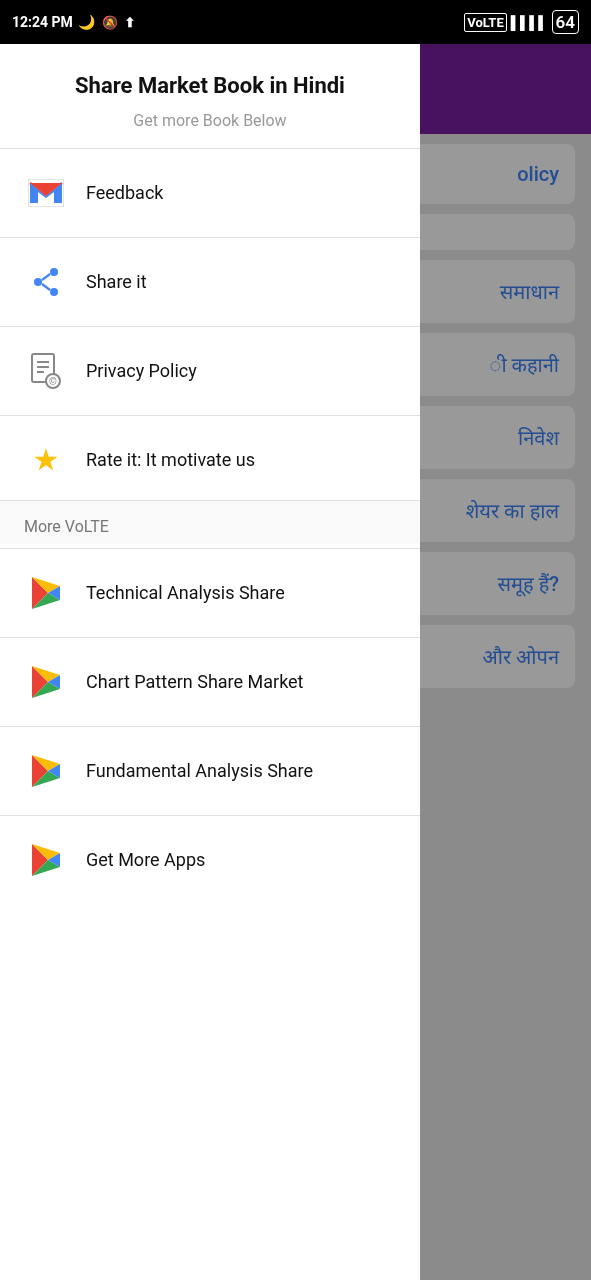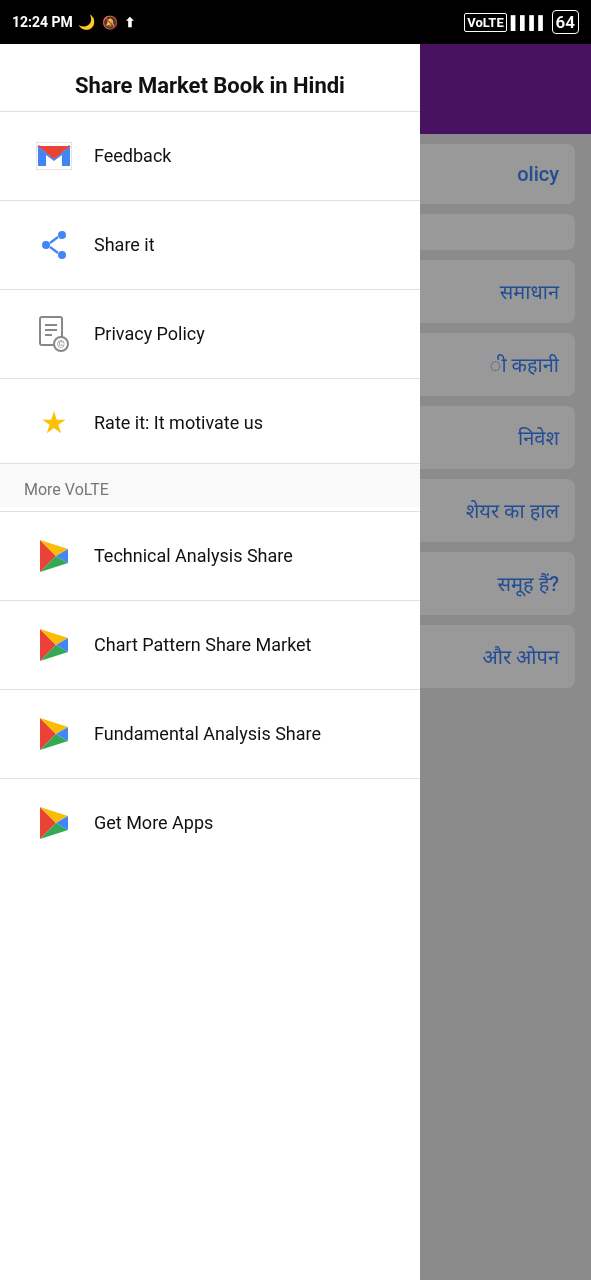--- a/index.html
+++ b/index.html
@@ -133,21 +133,21 @@
 
     .divider {
       height: 1px;
       background: #e0e0e0;
       margin: 4px 0;
     }
 
     .menu-item {
       display: flex;
       align-items: center;
-      padding: 18px 32px;
+      padding: 18px 24px;
       cursor: pointer;
       background: #fff;
       border: none;
       width: 100%;
       text-align: left;
     }
     .menu-icon {
       width: 44px;
       height: 44px;
       display: flex;
@@ -245,20 +245,21 @@
         <span class="bg-card-text">और ओपन</span>
       </div>
   </div>
 </div>
 
 <div class="drawer-overlay">
   <div class="drawer">
 
     <div class="drawer-title-section">
       <div class="drawer-title">Share Market Book in Hindi</div>
+      <div class="drawer-subtitle">Get more Book Below</div>
     </div>
 
     <div class="divider"></div>
 
     <div class="menu-item">
       <div class="menu-icon">
         <svg width="36" height="28" viewBox="0 0 36 28" fill="none" xmlns="http://www.w3.org/2000/svg">
           <rect x="0" y="0" width="36" height="28" rx="2" fill="white" stroke="#ddd" stroke-width="1"></rect>
           <path d="M2 4 L18 17 L34 4" stroke="#EA4335" stroke-width="2.5" fill="none"></path>
           <path d="M2 4 L2 24 L10 24 L10 13 L18 19 L26 13 L26 24 L34 24 L34 4 L18 17 Z" fill="white"></path>

